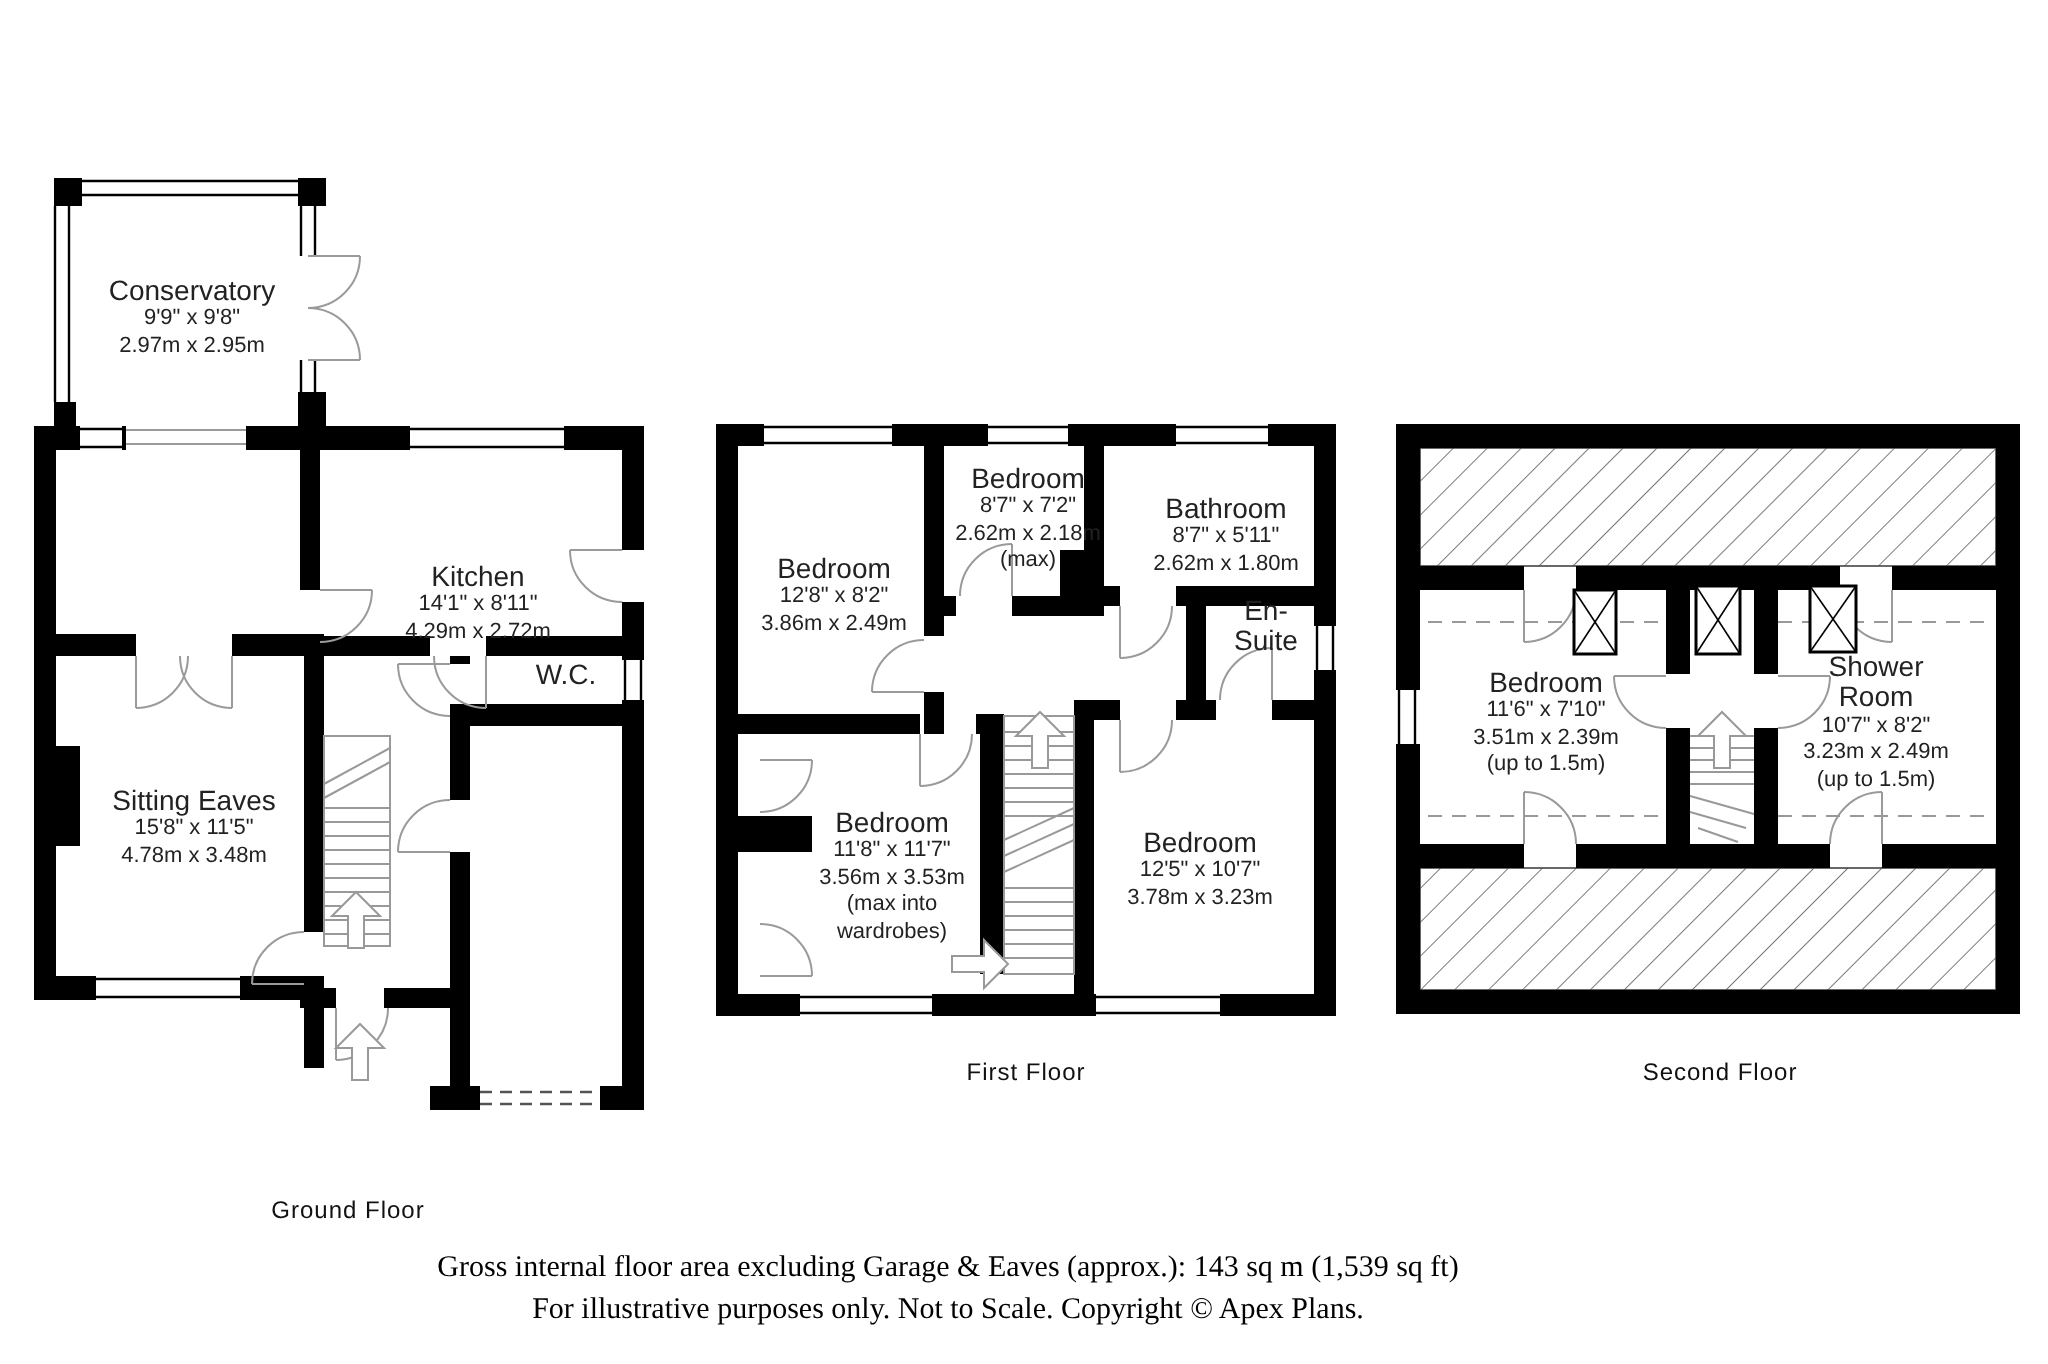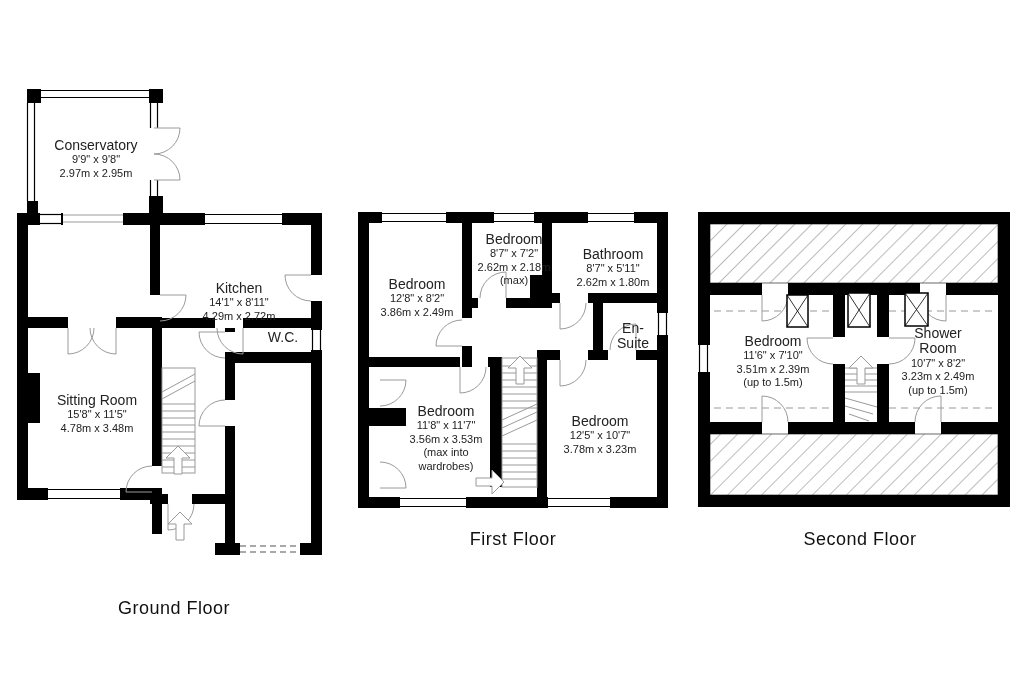--- a/index.html
+++ b/index.html
@@ -5,21 +5,21 @@
   html,body{margin:0;padding:0;background:#fff;}
   #stage{position:relative;width:1024px;height:682px;background:#fff;overflow:hidden;
          font-family:"Liberation Sans",sans-serif;color:#1a1a1a;}
   #plan-svg{position:absolute;left:0;top:0;}
   .room-label{position:absolute;transform:translateX(-50%);text-align:center;width:130px;}
   .room-name{font-size:14px;line-height:1.1;color:#222;}
   .room-dims{font-size:11px;line-height:1.22;color:#222;}
   .narrow-70{width:70px;margin:0 auto;}
   .w-46{width:46px;}
   .w-90{width:90px;}
-  .floor-label{position:absolute;transform:translateX(-50%);font-size:18px;color:#111;
+  .floor-label{position:absolute;transform:translateX(-50%);font-size:12px;color:#111;
                white-space:nowrap;letter-spacing:0.5px;}
   .footer{position:absolute;transform:translateX(-50%);text-align:center;
           font-family:"Liberation Serif",serif;font-size:15px;line-height:21px;color:#000;
           white-space:nowrap;}
 </style>
 </head>
 <body>
 
 <div id="stage">
 
@@ -311,42 +311,42 @@
   </div>
   <div class="room-label" style="left:239px;top:253px;margin-top:28px;">
     <div class="room-name">Kitchen</div>
     <div class="room-dims">14'1" x 8'11"</div>
     <div class="room-dims">4.29m x 2.72m</div>
   </div>
   <div class="room-label" style="left:283px;top:330px;">
     <div class="room-name">W.C.</div>
   </div>
   <div class="room-label" style="left:97px;top:393px;">
-    <div class="room-name">Sitting Room</div>
+    <div class="room-name">Sitting Eaves</div>
     <div class="room-dims">15'8" x 11'5"</div>
     <div class="room-dims">4.78m x 3.48m</div>
   </div>
 
   <div class="room-label" style="left:417px;top:277px;">
     <div class="room-name">Bedroom</div>
     <div class="room-dims">12'8" x 8'2"</div>
     <div class="room-dims">3.86m x 2.49m</div>
   </div>
   <div class="room-label" style="left:514px;top:232px;">
     <div class="room-name">Bedroom</div>
     <div class="room-dims">8'7" x 7'2"</div>
     <div class="room-dims">2.62m x 2.18m</div>
     <div class="room-dims">(max)</div>
   </div>
   <div class="room-label" style="left:613px;top:247px;">
     <div class="room-name">Bathroom</div>
     <div class="room-dims">8'7" x 5'11"</div>
     <div class="room-dims">2.62m x 1.80m</div>
   </div>
-  <div class="room-label w-46" style="left:633px;top:321px;">
+  <div class="room-label w-46" style="left:633px;top:298px;">
     <div class="room-name">En-Suite</div>
   </div>
   <div class="room-label w-90" style="left:446px;top:404px;">
     <div class="room-name">Bedroom</div>
     <div class="room-dims">11'8" x 11'7"</div>
     <div class="room-dims">3.56m x 3.53m</div>
     <div class="room-dims">(max into wardrobes)</div>
   </div>
   <div class="room-label" style="left:600px;top:414px;">
     <div class="room-name">Bedroom</div>
@@ -364,14 +364,18 @@
     <div class="room-name narrow-70">Shower Room</div>
     <div class="room-dims">10'7" x 8'2"</div>
     <div class="room-dims">3.23m x 2.49m</div>
     <div class="room-dims">(up to 1.5m)</div>
   </div>
 
   <div class="floor-label" style="left:174px;top:598px;">Ground Floor</div>
   <div class="floor-label" style="left:513px;top:529px;">First Floor</div>
   <div class="floor-label" style="left:860px;top:529px;">Second Floor</div>
 
+  <div class="footer" style="left:474px;top:624px;">
+    <div>Gross internal floor area excluding Garage &amp; Eaves (approx.): 143 sq m (1,539 sq ft)</div>
+    <div>For illustrative purposes only. Not to Scale. Copyright © Apex Plans.</div>
+  </div>
 
 </div>
 
 </body></html>

